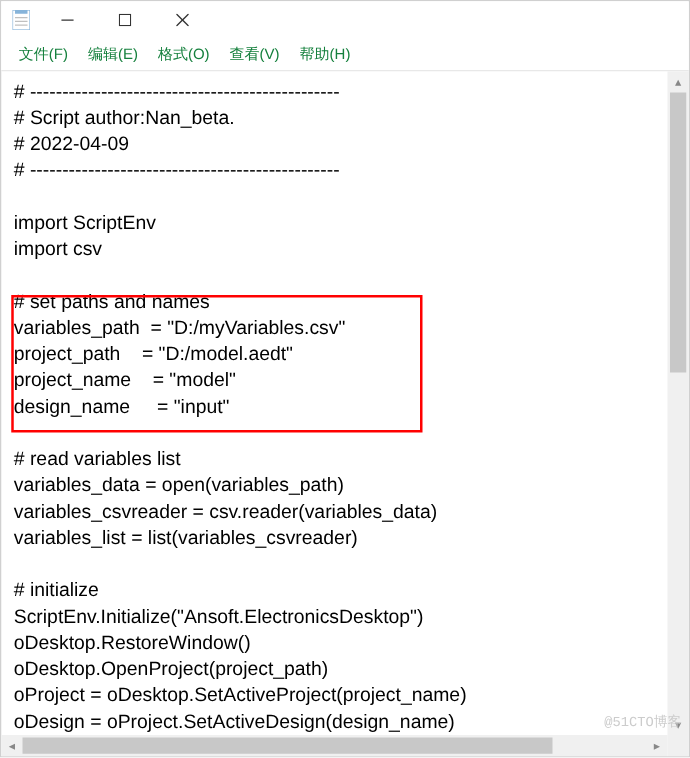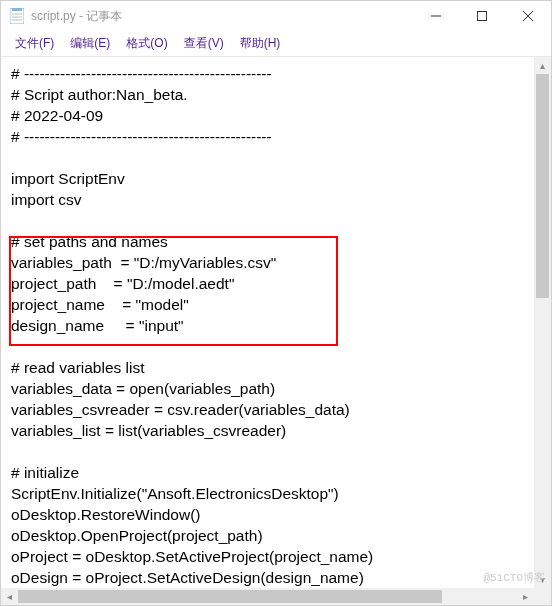--- a/index.html
+++ b/index.html
@@ -64,21 +64,21 @@
       height: 26px;
       display: flex;
       align-items: center;
       padding-left: 6px;
       border-bottom: 1px solid #e8e8e8;
       font-size: 12px;
       background: #fff;
     }
     .menu-item {
       padding: 3px 8px;
-      color: #4c1d95;
+      color: #15803d;
     }
     .content-wrapper {
       flex: 1;
       position: relative;
       overflow: hidden;
     }
     .content {
       padding: 6px 10px 10px 10px;
       font-family: "Microsoft YaHei", Tahoma, sans-serif;
       font-size: 15.5px;
@@ -184,21 +184,20 @@
   <div class="titlebar">
     <span class="titlebar-icon">
       <svg width="14" height="16" viewBox="0 0 14 16">
         <rect x="0" y="0" width="14" height="16" fill="#fff" stroke="#87b4da" stroke-width="1"></rect>
         <rect x="2" y="0" width="10" height="3" fill="#87b4da"></rect>
         <line x1="2" y1="6" x2="12" y2="6" stroke="#c0c0c0" stroke-width="1"></line>
         <line x1="2" y1="9" x2="12" y2="9" stroke="#c0c0c0" stroke-width="1"></line>
         <line x1="2" y1="12" x2="12" y2="12" stroke="#c0c0c0" stroke-width="1"></line>
       </svg>
     </span>
-    <span class="titlebar-title">script.py - 记事本</span>
     <div class="window-controls">
       <div class="window-btn">
         <svg width="10" height="10">
             <line x1="0" y1="5" x2="10" y2="5" stroke="#333" stroke-width="1"></line>
           </svg>
       </div>
       <div class="window-btn">
         <svg width="10" height="10">
             <rect x="0.5" y="0.5" width="9" height="9" fill="none" stroke="#333" stroke-width="1"></rect>
           </svg>

